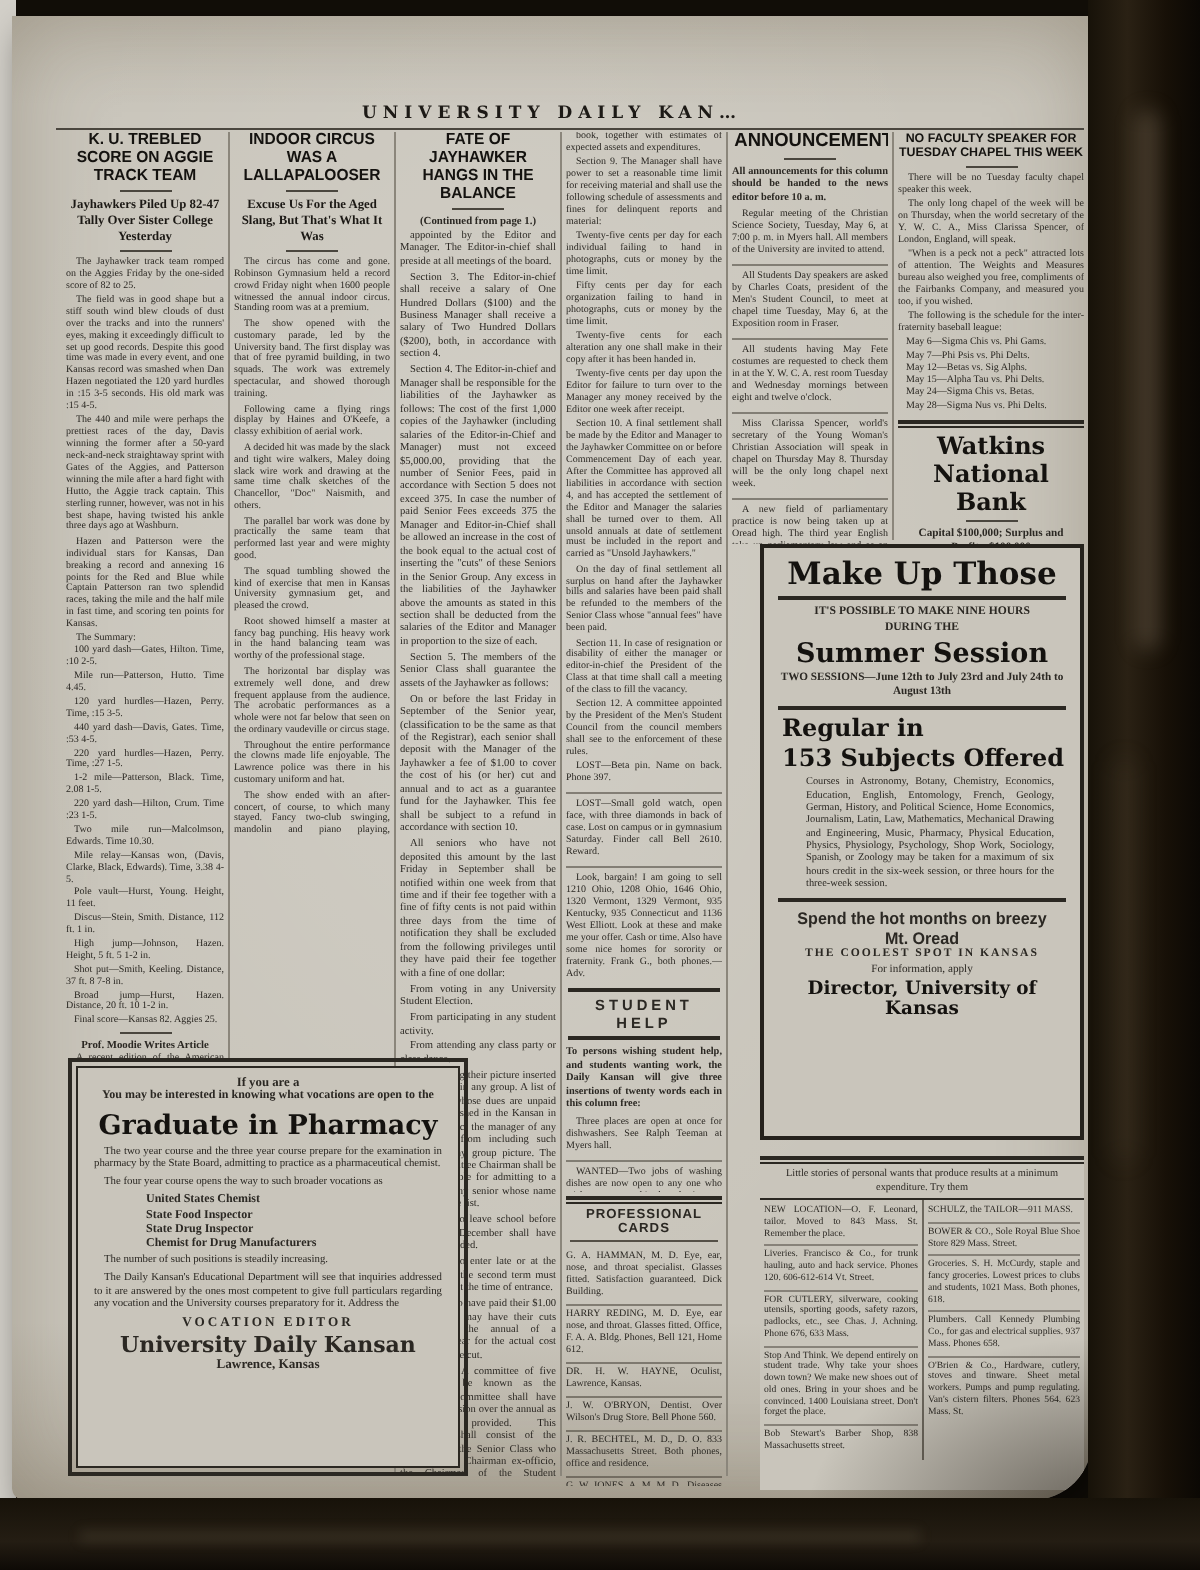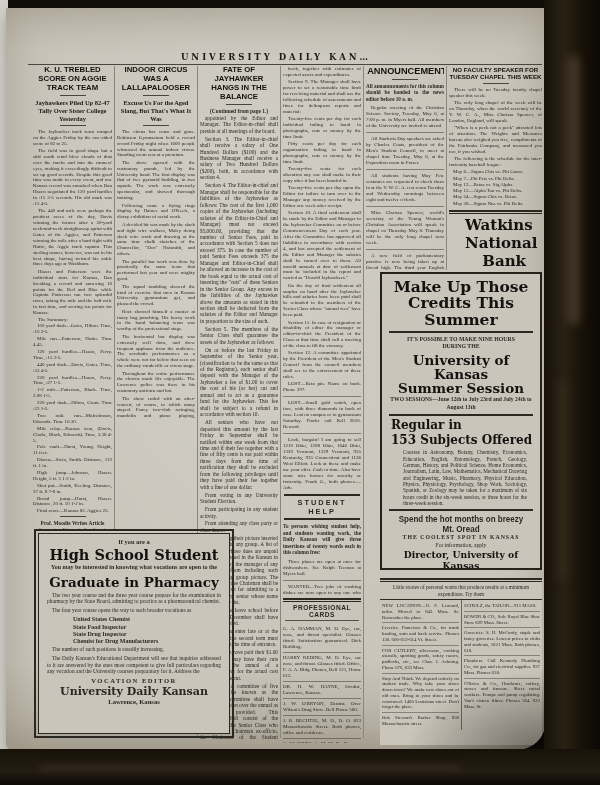--- a/index.html
+++ b/index.html
@@ -61,22 +61,22 @@
   .sh-box{border-top:2px solid #2b2822;border-bottom:2px solid #2b2822;margin:3px 1px;padding:2px 0;}
   .sh-title{margin:0;font-family:"Liberation Sans",sans-serif;font-weight:bold;font-size:7.4px;
     letter-spacing:2px;text-align:center;}
   
   .cards-title{margin:1px 0;font-family:"Liberation Sans",sans-serif;font-weight:bold;font-size:6.6px;
     text-align:center;letter-spacing:.5px;}
   .cards p{margin:0;padding:2px 0;border-top:1px solid rgba(70,64,55,.55);
     font-size:5px;line-height:1.2;text-align:justify;}
   .cards p:first-child{border-top:none;}
   
-  .bank-name{margin:2px 16px 1px;font-family:"DejaVu Serif",serif;font-weight:bold;font-size:15px;
-    text-align:right;color:#14120f;}
+  .bank-name{margin:2px 16px 1px;font-family:"DejaVu Serif",serif;font-weight:bold;font-size:12px;
+    text-align:center;color:#14120f;}
   .bank-cap{margin:2px 6px;font-weight:bold;font-size:5.6px;line-height:1.3;text-align:center;}
   .bank-sol{margin:3px 0 0;font-weight:bold;font-size:6.4px;text-align:center;}
   
   .ad-pharm{position:absolute;left:32px;top:525px;width:192px;height:201px;background:#c9c5bb;
     border:1px solid #2b2822;outline:2px solid #2b2822;outline-offset:2px;
     padding:4px 8px;box-sizing:border-box;overflow:hidden;}
   .ad-pharm .intro{margin:0;font-weight:bold;font-size:6.4px;text-align:center;}
   .ad-pharm .t1{margin:1px 0;font-family:"DejaVu Serif",serif;font-weight:bold;font-size:14.5px;text-align:center;color:#14120f;}
   .ad-pharm .sub{margin:0 4px 2px;font-weight:bold;font-size:6px;line-height:1.25;text-align:center;}
   .ad-pharm .t2{margin:1px 0 2px;font-family:"DejaVu Serif",serif;font-weight:bold;font-size:13.5px;text-align:center;color:#14120f;}
@@ -287,44 +287,41 @@
         </div>
       <div class="hrheavy" style="margin-top:3px"></div>
       <h2 class="bank-name">Watkins National Bank</h2>
       <div class="hr2"></div>
       <p class="bank-cap">Capital $100,000; Surplus and Profits, $100,000</p>
       <p class="bank-sol">Your Business Solicited</p>
     </div>
 
     <div class="ad-pharm">
       <p class="intro">If you are a</p>
-      <h2 class="t1">High School Student</h2>
       <p class="sub">You may be interested in knowing what vocations are open to the</p>
       <h2 class="t2">Graduate in Pharmacy</h2>
       <p class="tx">The two year course and the three year course prepare for the examination in pharmacy by the State Board, admitting to practice as a pharmaceutical chemist.</p>
       <p class="tx">The four year course opens the way to such broader vocations as</p>
       <div class="voc">
           <p>United States Chemist</p>
           <p>State Food Inspector</p>
           <p>State Drug Inspector</p>
           <p>Chemist for Drug Manufacturers</p>
         </div>
       <p class="tx">The number of such positions is steadily increasing.</p>
       <p class="tx">The Daily Kansan's Educational Department will see that inquiries addressed to it are answered by the ones most competent to give full particulars regarding any vocation and the University courses preparatory for it.  Address the</p>
       <p class="f1">VOCATION EDITOR</p>
       <p class="f2">University Daily Kansan</p>
       <p class="f3">Lawrence, Kansas</p>
     </div>
 
     <div class="ad-summer">
       <h2 class="m1">Make Up Those</h2>
-      <h2 class="m2">Credits This Summer</h2>
       <div class="adrule"></div>
       <p class="poss">IT'S POSSIBLE TO MAKE NINE HOURS DURING THE</p>
-      <h2 class="u1">University of Kansas</h2>
       <h2 class="u1">Summer Session</h2>
       <p class="sess">TWO SESSIONS—June 12th to July 23rd and July 24th to August 13th</p>
       <div class="adrule"></div>
       <h2 class="c1">Regular in</h2>
       <h2 class="c1">153 Subjects Offered</h2>
       <p class="cbody">Courses in Astronomy, Botany, Chemistry, Economics, Education, English, Entomology, French, Geology, German, History, and Political Science, Home Economics, Journalism, Latin, Law, Mathematics, Mechanical Drawing and Engineering, Music, Pharmacy, Physical Education, Physics, Physiology, Psychology, Shop Work, Sociology, Spanish, or Zoology may be taken for a maximum of six hours credit in the six-week session, or three hours for the three-week session.</p>
       <div class="adrule"></div>
       <p class="oread">Spend the hot months on breezy Mt. Oread</p>
       <p class="cool">THE COOLEST SPOT IN KANSAS</p>
       <p class="apply">For information, apply</p>

